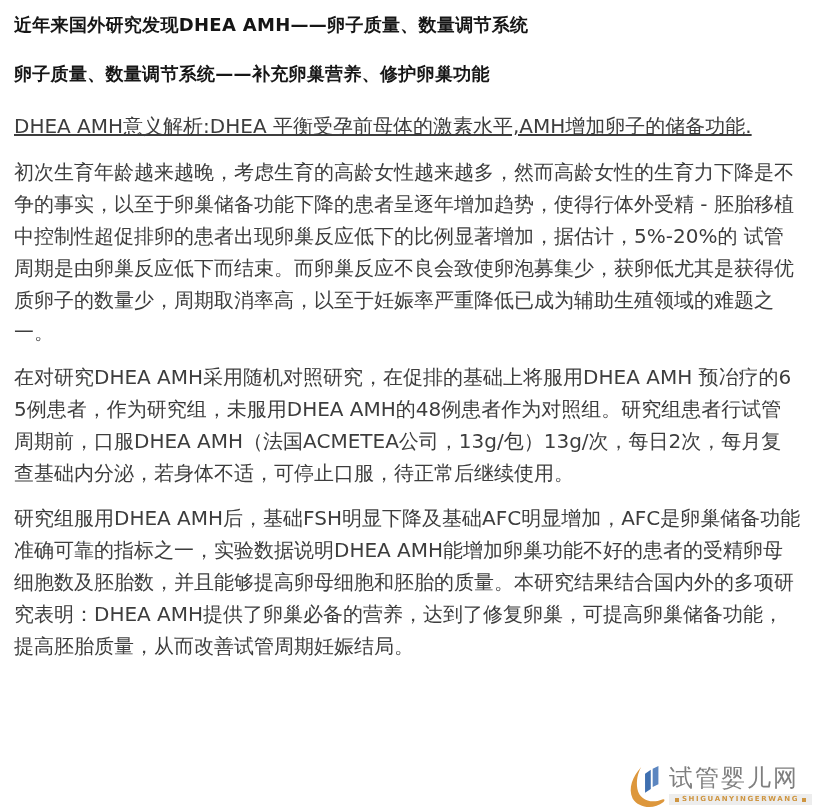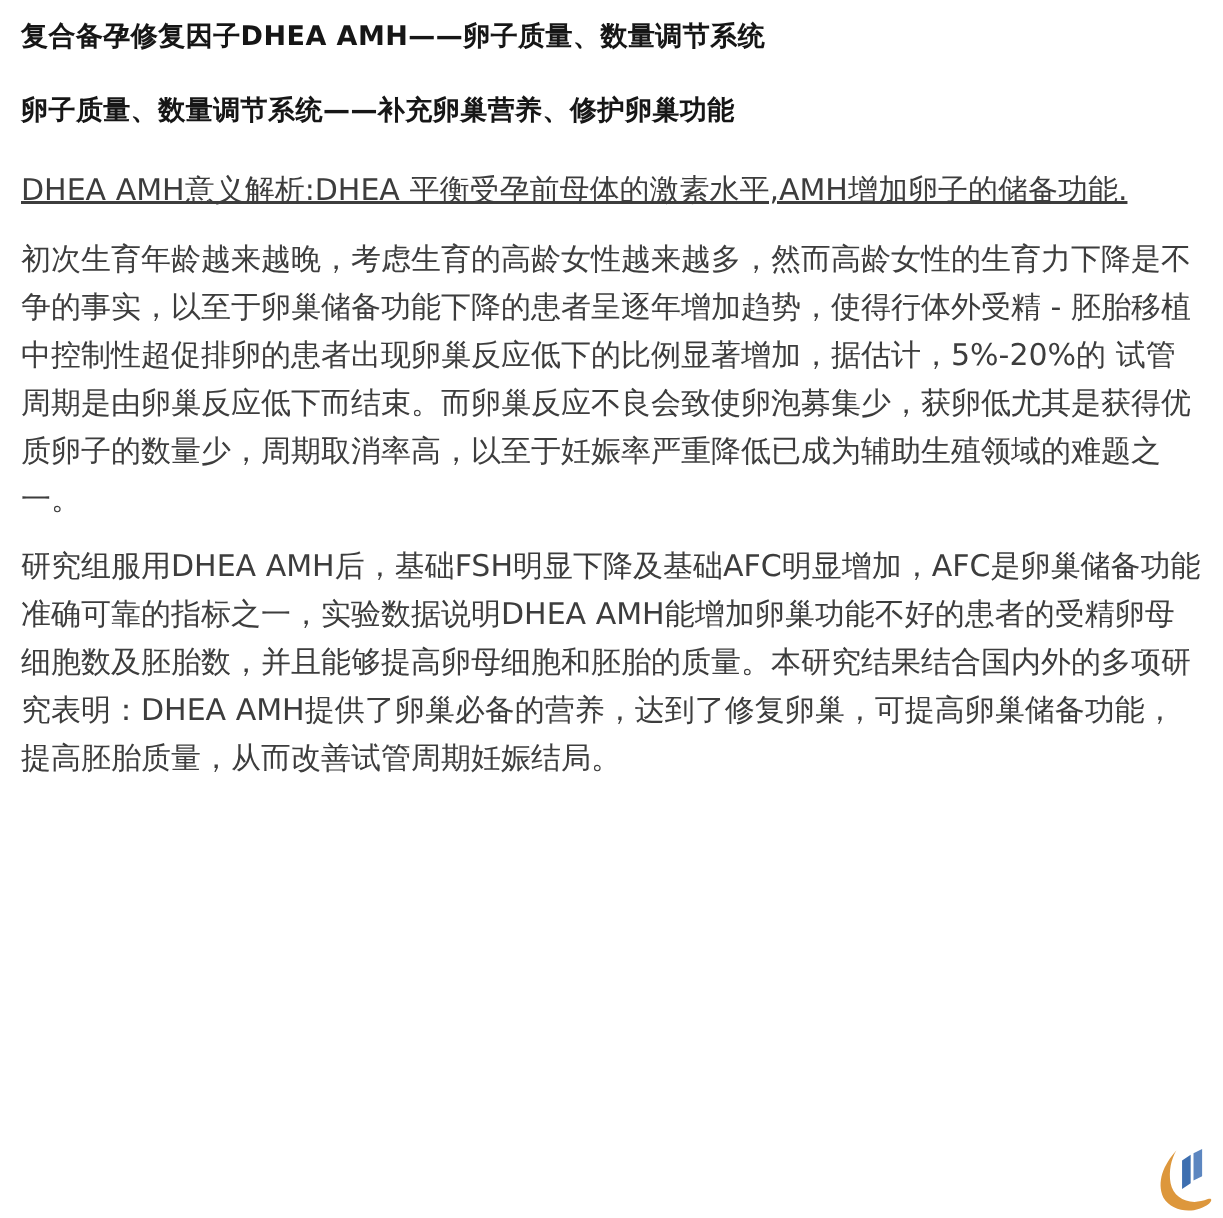--- a/index.html
+++ b/index.html
@@ -86,35 +86,40 @@
     height: 4px;
     background: #cf9641;
     margin: 0 3px;
     flex: 0 0 auto;
   }
 </style>
 </head>
 <body>
 
 <div class="page">
-  <h1 class="article-title">复合备孕修复因子DHEA AMH——卵子质量、数量调节系统</h1>
+  <h1 class="article-title">近年来国外研究发现DHEA AMH——卵子质量、数量调节系统</h1>
 
   <h2 class="article-subtitle">卵子质量、数量调节系统——补充卵巢营养、修护卵巢功能</h2>
 
   <p class="body-text intro-line">DHEA AMH意义解析:DHEA 平衡受孕前母体的激素水平,AMH增加卵子的储备功能.</p>
 
   <p class="body-text">初次生育年龄越来越晚，考虑生育的高龄女性越来越多，然而高龄女性的生育力下降是不争的事实，以至于卵巢储备功能下降的患者呈逐年增加趋势，使得行体外受精 - 胚胎移植中控制性超促排卵的患者出现卵巢反应低下的比例显著增加，据估计，5%-20%的 试管 周期是由卵巢反应低下而结束。而卵巢反应不良会致使卵泡募集少，获卵低尤其是获得优质卵子的数量少，周期取消率高，以至于妊娠率严重降低已成为辅助生殖领域的难题之一。</p>
 
 
+  <p class="body-text">在对研究DHEA AMH采用随机对照研究，在促排的基础上将服用DHEA AMH 预冶疗的65例患者，作为研究组，未服用DHEA AMH的48例患者作为对照组。研究组患者行试管周期前，口服DHEA AMH（法国ACMETEA公司，13g/包）13g/次，每日2次，每月复查基础内分泌，若身体不适，可停止口服，待正常后继续使用。</p>
 
 
   <p class="body-text">研究组服用DHEA AMH后，基础FSH明显下降及基础AFC明显增加，AFC是卵巢储备功能准确可靠的指标之一，实验数据说明DHEA AMH能增加卵巢功能不好的患者的受精卵母细胞数及胚胎数，并且能够提高卵母细胞和胚胎的质量。本研究结果结合国内外的多项研究表明：DHEA AMH提供了卵巢必备的营养，达到了修复卵巢，可提高卵巢储备功能，提高胚胎质量，从而改善试管周期妊娠结局。</p>
 </div>
 
 <div class="watermark">
   <div class="logo-icon-wrap">
     <svg width="42" height="46" viewBox="0 0 44 48" xmlns="http://www.w3.org/2000/svg">
       <path d="M17 3 C8 13 3 25 8 36 C14 46 30 48 40 40 C42 38 42 36 39 37 C27 42 15 37 13 26 C11.5 17 13.5 9 17 3 Z" fill="#dd973c"></path>
       <path d="M21 10 L27 6 L27 26 L21 30 Z" fill="#3e6fb0"></path>
       <path d="M29 5 L35 2 L35 21 L29 24 Z" fill="#5c86c0"></path>
     </svg>
   </div>
+  <div class="logo-text-col">
+    <div class="site-name">试管婴儿网</div>
+    <div class="site-pinyin">SHIGUANYINGERWANG</div>
+  </div>
 </div>
 
 </body></html>

